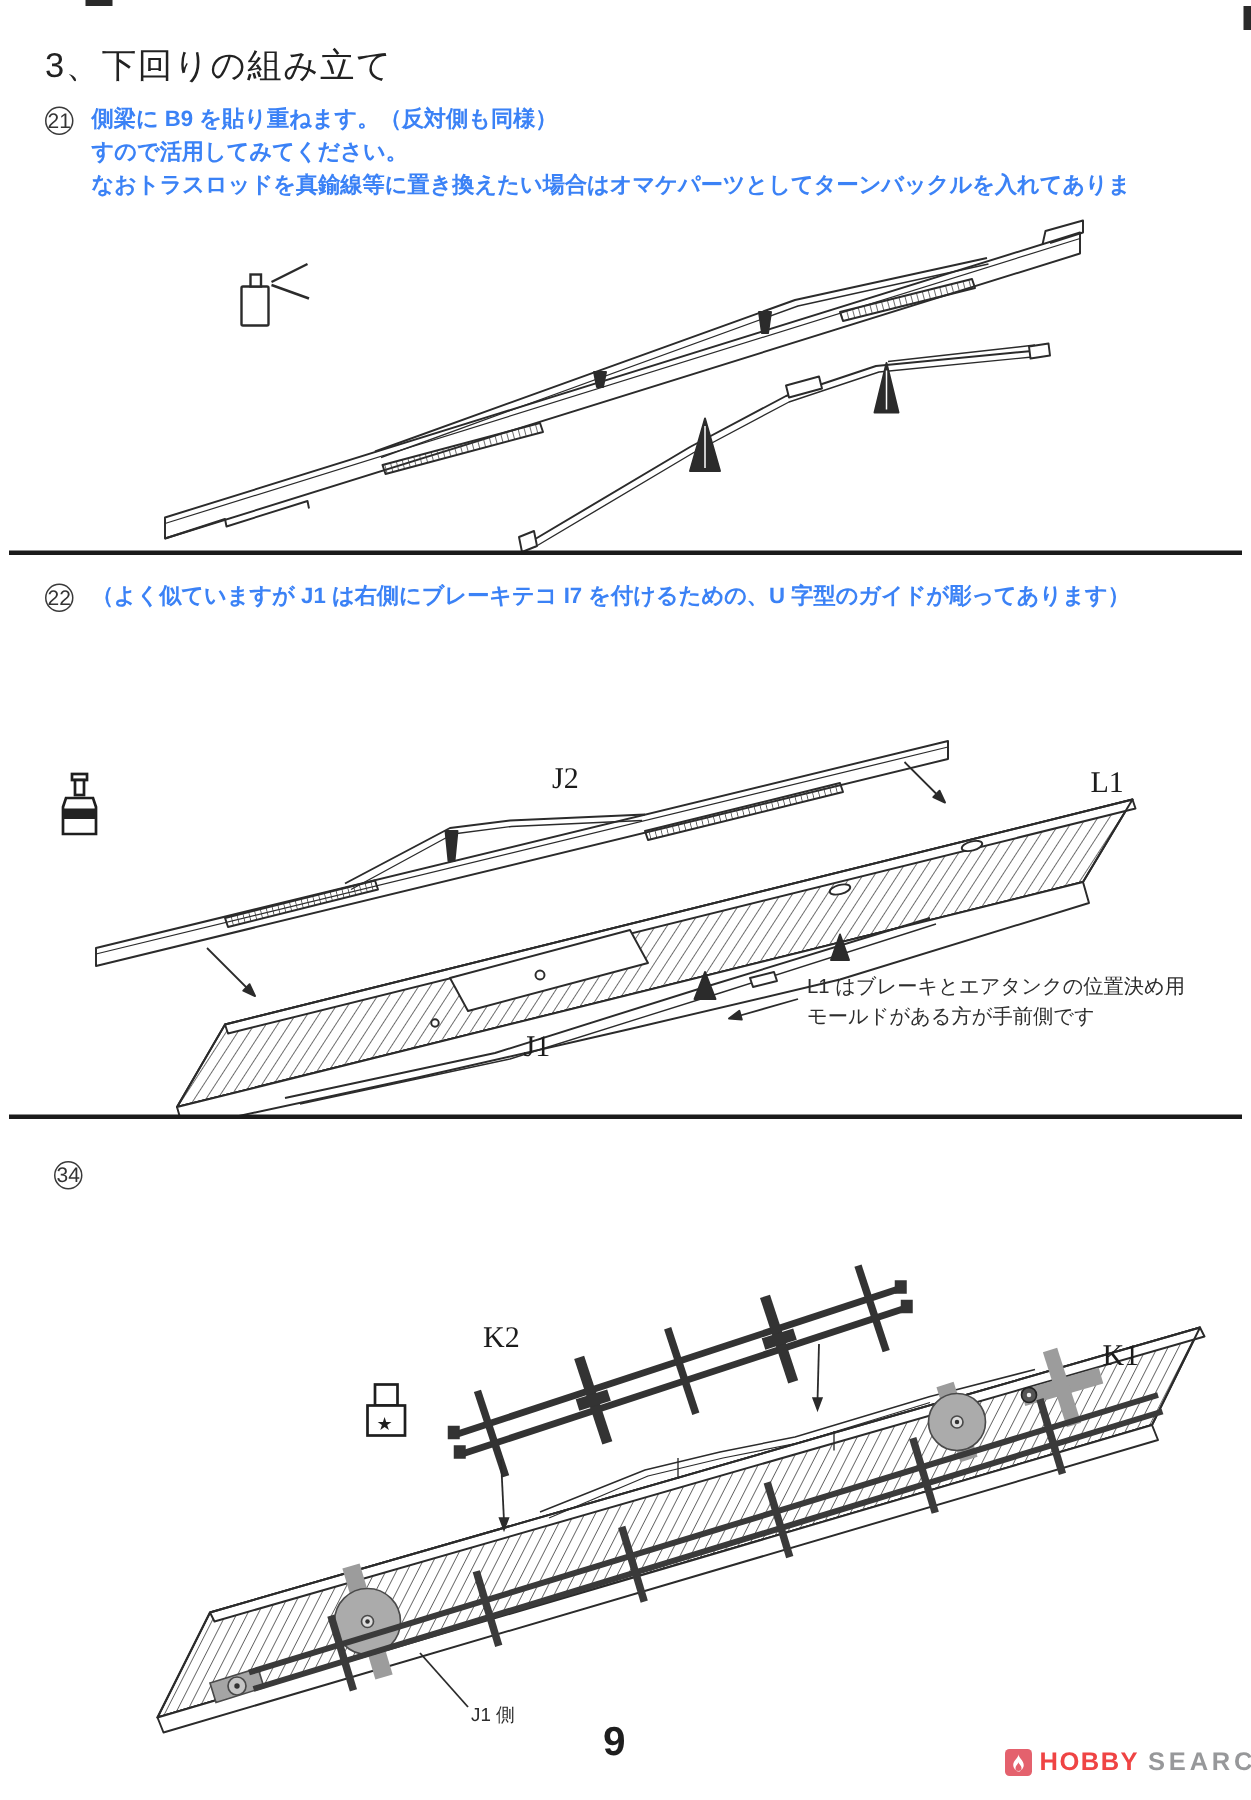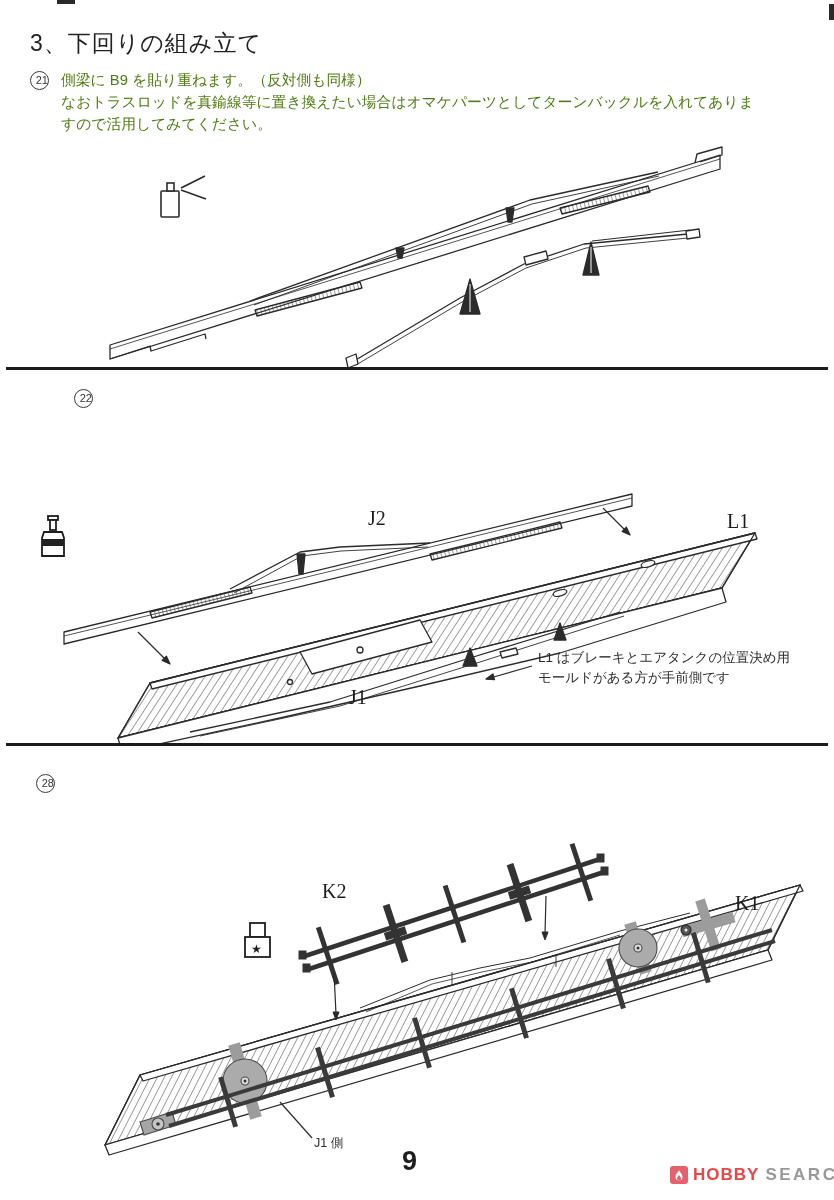--- a/index.html
+++ b/index.html
@@ -3,24 +3,24 @@
 <meta charset="utf-8">
 <style>
   html,body{margin:0;padding:0;}
   body{width:834px;height:1200px;background:#fff;position:relative;overflow:hidden;
        font-family:"Liberation Sans","DejaVu Sans",sans-serif;color:#2d2d2d;}
   .page{position:absolute;inset:0;background:#fff;}
   .artifact{position:absolute;background:#2a2a2a;}
   .title{position:absolute;left:30px;top:28px;font-size:23px;font-weight:400;letter-spacing:1px;color:#222;margin:0;}
   .step{position:absolute;display:flex;align-items:flex-start;}
   .circ{flex:0 0 auto;width:17px;height:17px;border:1.4px solid #3a3a3a;border-radius:50%;
-        font-size:11px;line-height:17px;text-align:right;color:#333;margin-top:2px;}
+        font-size:14px;line-height:17px;text-align:center;color:#333;margin-top:2px;}
   .lines{margin-left:12px;}
   .s23 .lines{margin-left:26px;}
-  .lines .ln{font-size:14.8px;line-height:22px;white-space:nowrap;color:#4d7c0f;}
+  .lines .ln{font-size:14.8px;line-height:22px;white-space:nowrap;color:#3b82f6;font-weight:bold;}
   .hr{position:absolute;left:6px;width:822px;height:2.6px;background:#1b1b1b;}
   .fig{position:absolute;left:0;}
   .pagenum{position:absolute;left:402px;top:1146px;font-size:27px;font-weight:700;color:#1e1e1e;}
   .watermark{position:absolute;left:670px;top:1165px;display:flex;align-items:center;}
   .flamebox{width:18px;height:18px;border-radius:3px;display:flex;align-items:center;justify-content:center;}
   .wm-hobby{font-size:17px;font-weight:700;letter-spacing:1px;margin-left:5px;}
   .wm-search{font-size:17px;font-weight:700;letter-spacing:2.5px;margin-left:6px;}
   svg text.plabel{font-family:"Liberation Serif","DejaVu Serif",serif;font-size:20px;fill:#1c1c1c;}
   svg text.small{font-family:"Liberation Sans","DejaVu Sans",sans-serif;font-size:12.5px;fill:#2d2d2d;}
   svg text.note{font-family:"Liberation Sans","DejaVu Sans",sans-serif;font-size:13.5px;fill:#2d2d2d;}
@@ -32,22 +32,22 @@
 
   <div class="artifact" style="left:57px;top:0;width:18px;height:4px;"></div>
   <div class="artifact" style="left:829px;top:4px;width:5px;height:16px;"></div>
 
   <h1 class="title">3、下回りの組み立て</h1>
 
   <div class="step s21" style="left:30px;top:69px;">
     <span class="circ">21</span>
     <div class="lines">
       <div class="ln">側梁に B9 を貼り重ねます。（反対側も同様）</div>
+      <div class="ln">すので活用してみてください。</div>
       <div class="ln">なおトラスロッドを真鍮線等に置き換えたい場合はオマケパーツとしてターンバックルを入れてありま</div>
-      <div class="ln">すので活用してみてください。</div>
     </div>
   </div>
 
   <svg class="fig" style="top:142px;" width="834" height="232" viewBox="0 0 834 232">
     <defs>
       <pattern id="tick1" width="4" height="4" patternUnits="userSpaceOnUse" patternTransform="rotate(-15)">
         <line x1="0" y1="0" x2="0" y2="4" stroke="#3a3a3a" stroke-width="1"></line>
       </pattern>
     </defs>
     <g stroke="#2b2b2b" stroke-width="1.3" fill="none" stroke-linejoin="round">
@@ -82,23 +82,24 @@
     <g stroke="#2b2b2b" stroke-width="1.6" fill="#fff">
       <rect x="161" y="49" width="18" height="26" rx="1"></rect>
       <rect x="167" y="41" width="7" height="8"></rect>
       <line x1="181" y1="46" x2="205" y2="34"></line>
       <line x1="181" y1="48" x2="206" y2="57"></line>
     </g>
   </svg>
 
   <div class="hr" style="top:367px;"></div>
 
-  <div class="step s22" style="left:30px;top:387px;margin-left:44px;">
+  <div class="step s22" style="left:30px;top:387px;">
     <span class="circ">22</span>
     <div class="lines">
+      <div class="ln">（よく似ていますが J1 は右側にブレーキテコ I7 を付けるための、U 字型のガイドが彫ってあります）</div>
     </div>
   </div>
 
   <svg class="fig" style="top:490px;" width="834" height="255" viewBox="0 0 834 255">
     <defs>
       <pattern id="planks2" width="6.5" height="6.5" patternUnits="userSpaceOnUse" patternTransform="rotate(33)">
         <line x1="0" y1="0" x2="0" y2="6.5" stroke="#3e3e3e" stroke-width="1"></line>
       </pattern>
       <pattern id="tick2" width="4" height="4" patternUnits="userSpaceOnUse" patternTransform="rotate(-14)">
         <line x1="0" y1="0" x2="0" y2="4" stroke="#3a3a3a" stroke-width="1"></line>
@@ -156,21 +157,21 @@
     <text class="plabel" x="727" y="38">L1</text>
     <text class="plabel" x="349" y="214">J1</text>
 
     <text class="note" x="538" y="172">L1 はブレーキとエアタンクの位置決め用</text>
     <text class="note" x="538" y="192">モールドがある方が手前側です</text>
   </svg>
 
   <div class="hr" style="top:743px;"></div>
 
   <div class="step s23" style="left:36px;top:772px;">
-    <span class="circ">28</span>
+    <span class="circ">34</span>
   </div>
 
   <svg class="fig" style="top:830px;" width="834" height="345" viewBox="0 0 834 345">
     <defs>
       <pattern id="planks3" width="6.3" height="6.3" patternUnits="userSpaceOnUse" patternTransform="rotate(27)">
         <line x1="0" y1="0" x2="0" y2="6.3" stroke="#3e3e3e" stroke-width="1"></line>
       </pattern>
     </defs>
     <g stroke="#2b2b2b" stroke-width="1.3" fill="none" stroke-linejoin="round">
 

